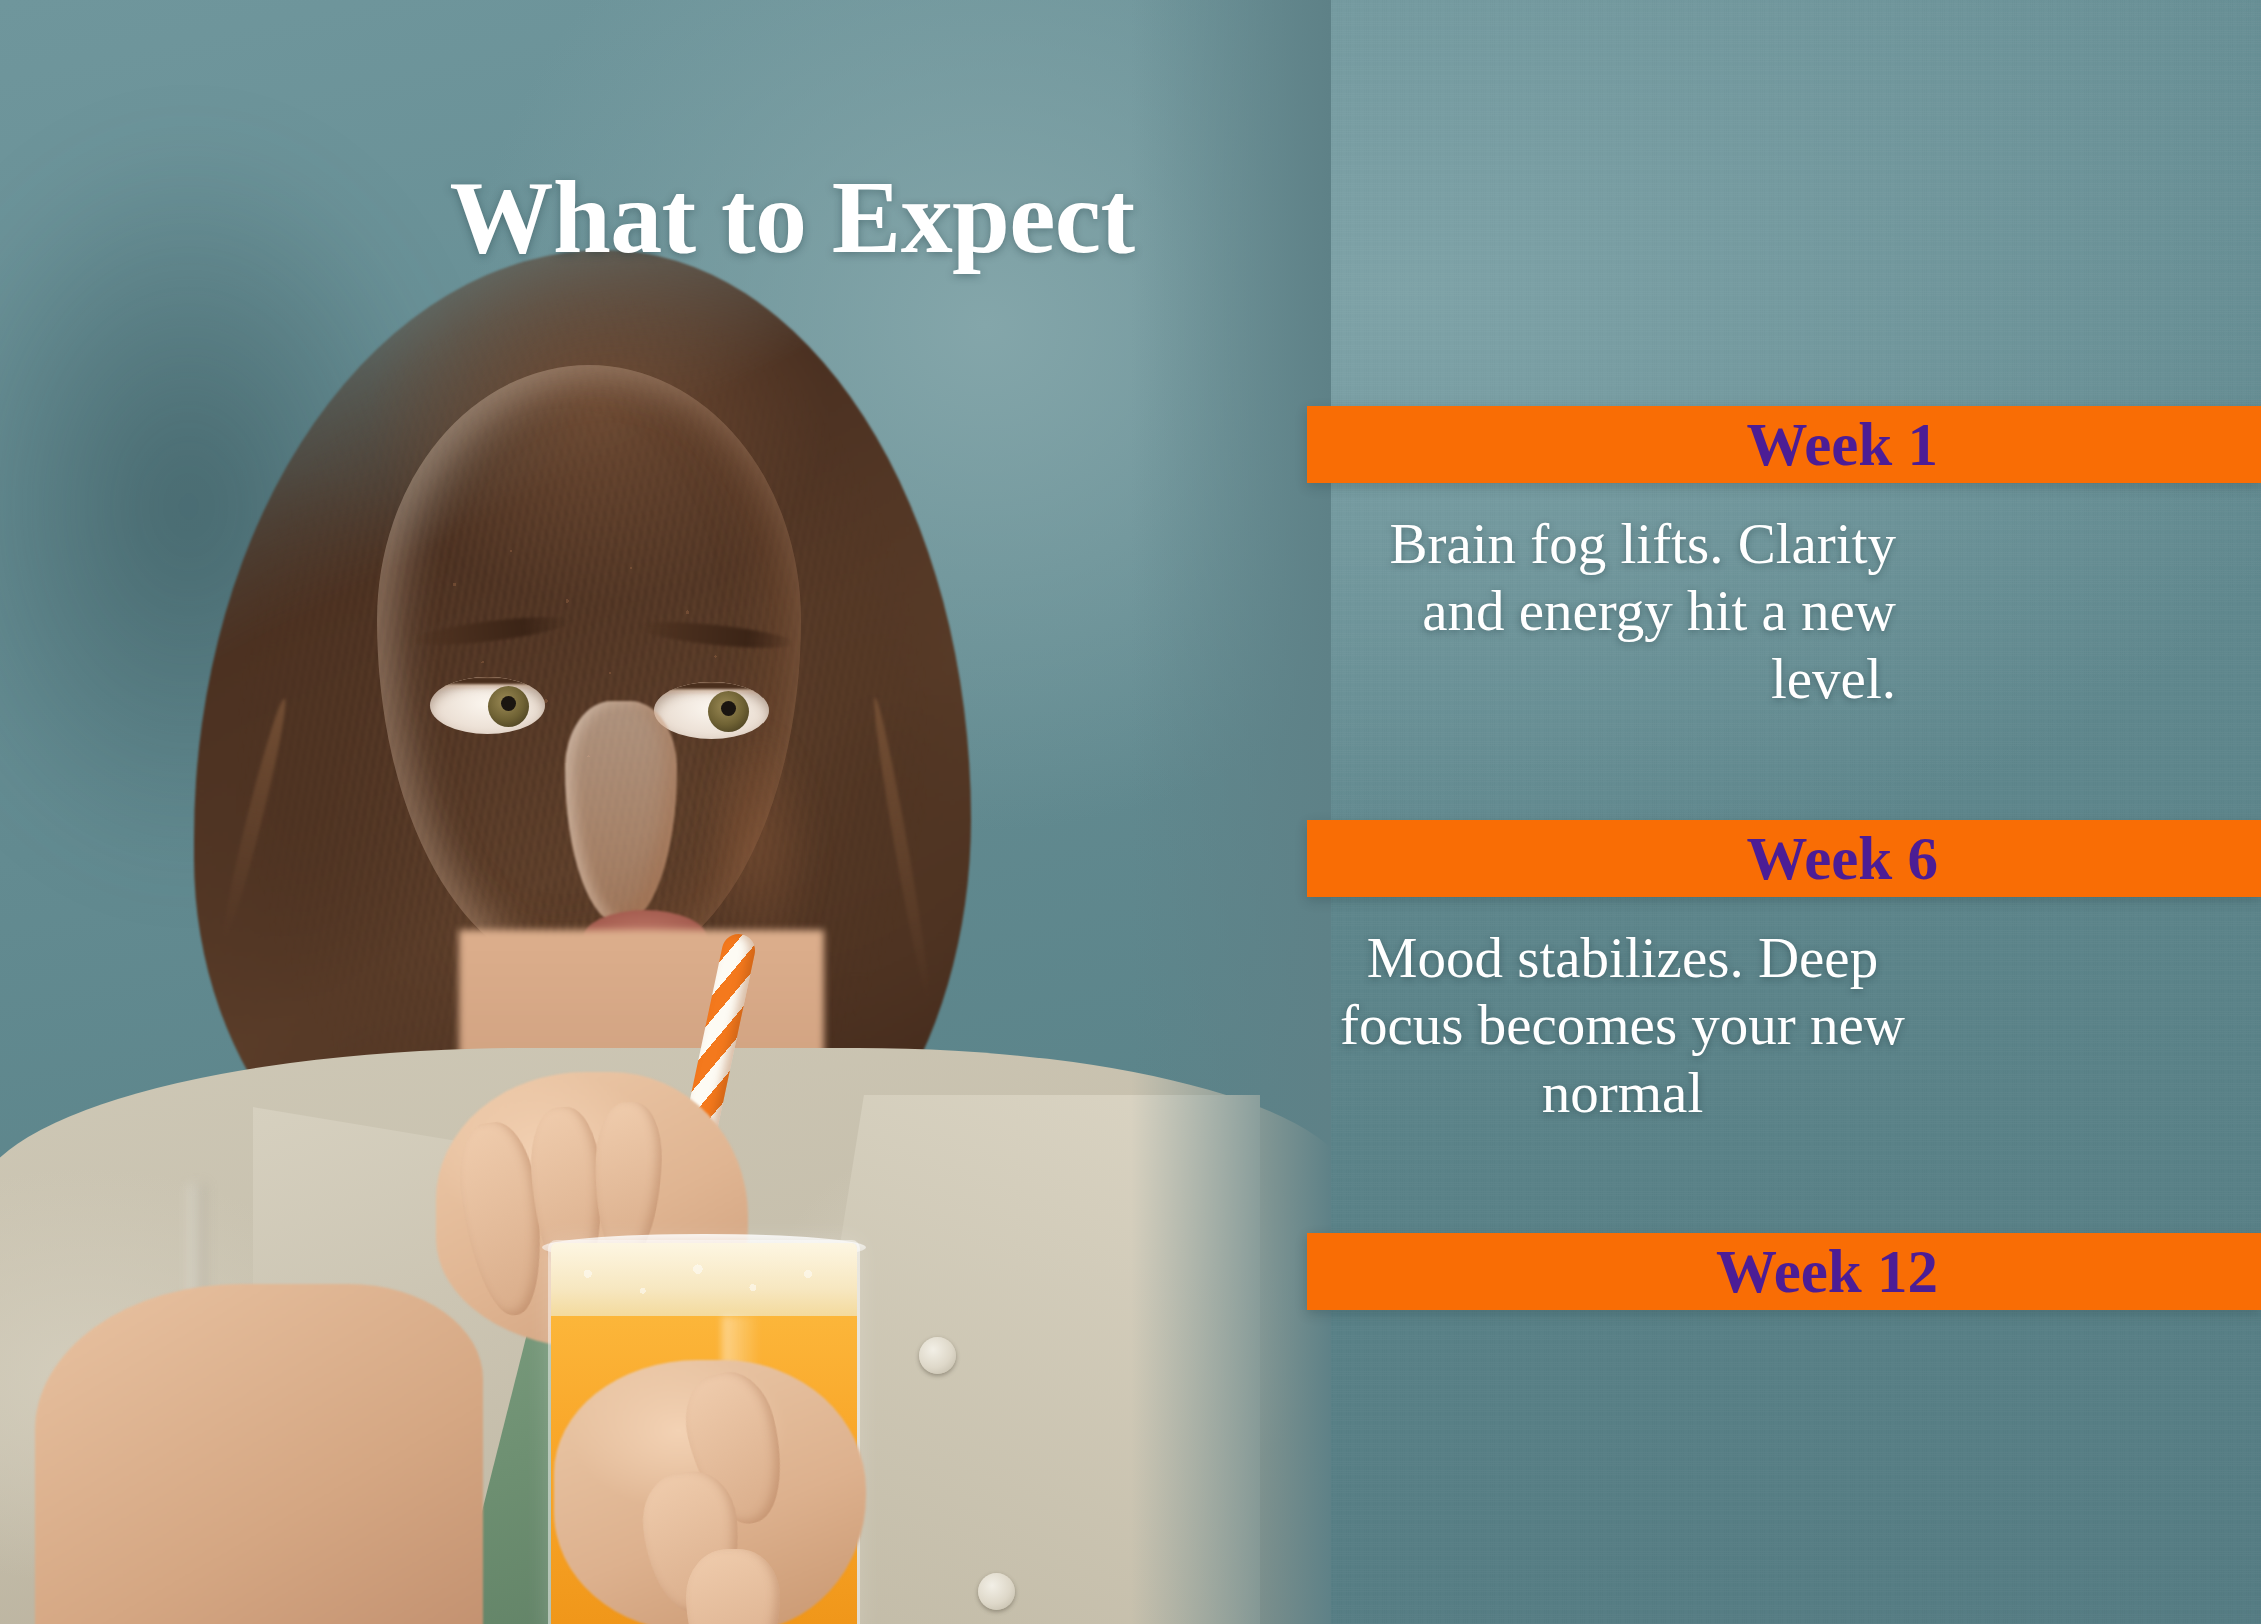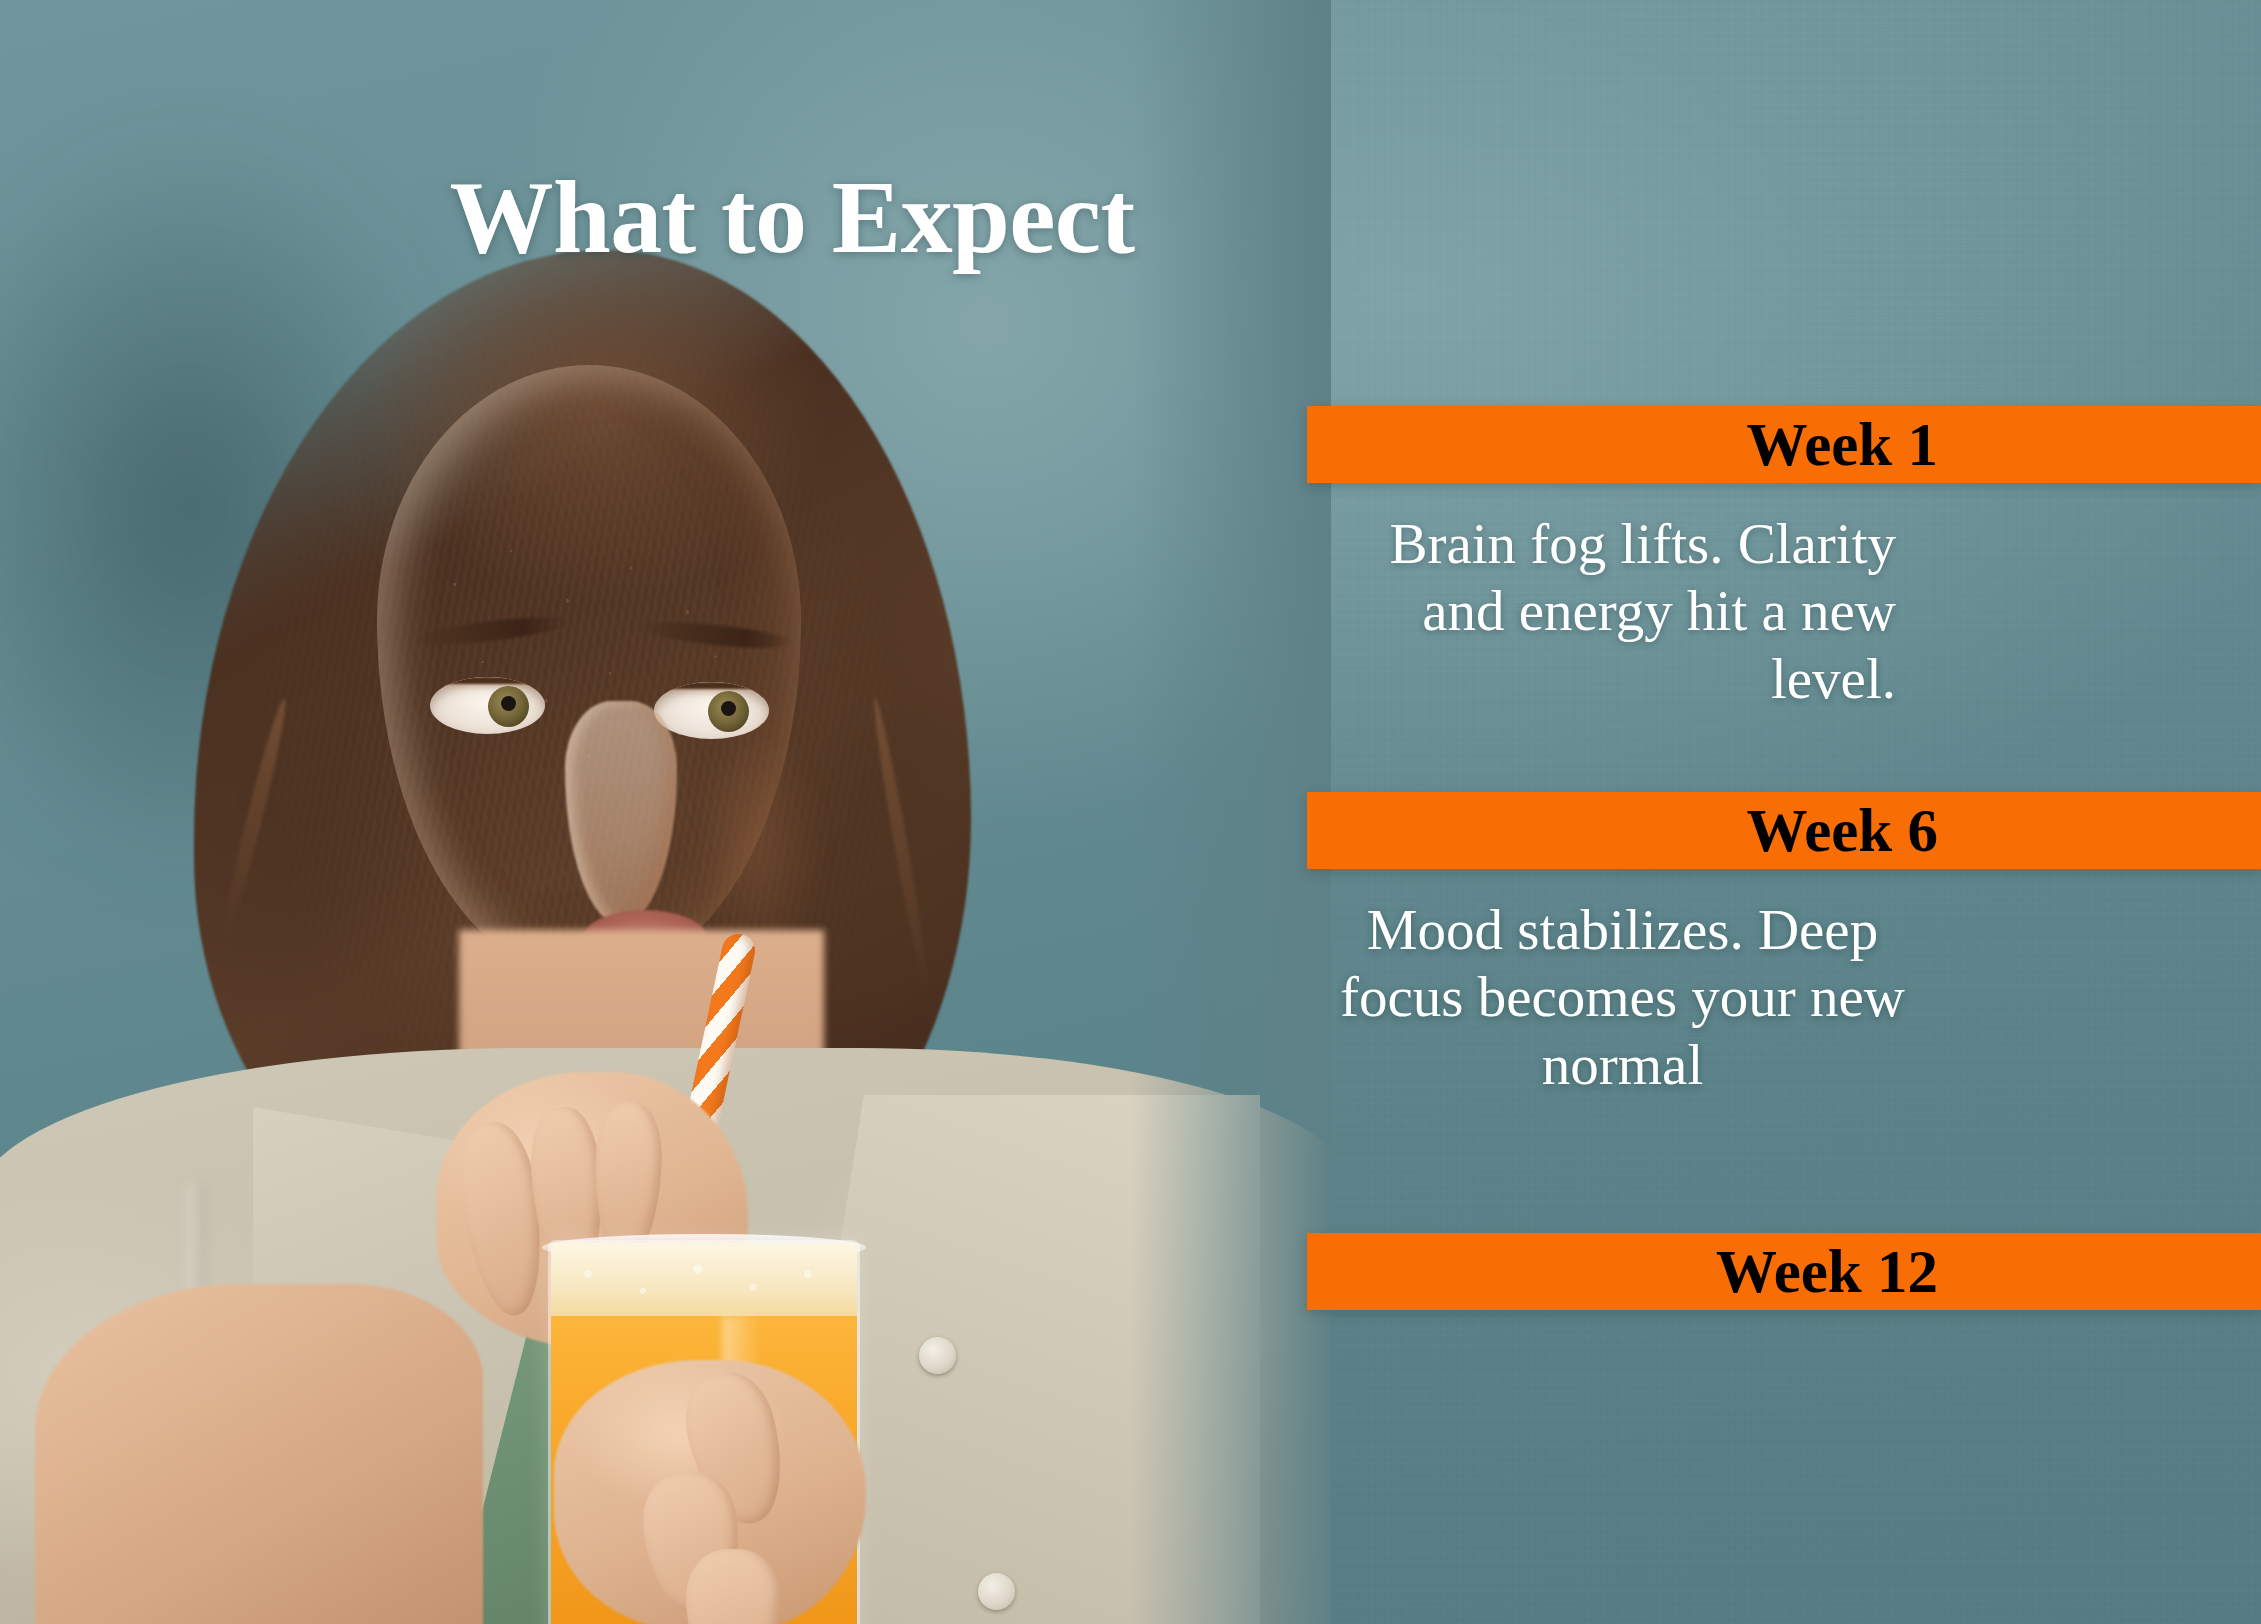--- a/index.html
+++ b/index.html
@@ -293,38 +293,38 @@
 
   .block{position:absolute;right:0;width:954px;}
   .bar{
     height:77px;
     background:#f96d05;
     display:flex;align-items:center;justify-content:flex-end;
     padding-right:323px;
     box-shadow:0 3.5px 10.6px rgba(22,45,50,.22);
   }
   .bar-label{
-    color:#000000;font-size:61px;line-height:1;font-weight:700;
+    color:#4c1d95;font-size:61px;line-height:1;font-weight:700;
     white-space:nowrap;
   }
   .body{
     margin-top:27px;
     padding-right:365px;
     color:#ffffff;
     font-size:57px;
     line-height:1.18;
     text-align:right;
     font-weight:400;
     text-shadow:0 1.8px 7px rgba(18,42,48,.38);
   }
   .body.wide{padding-right:323px;text-align:center;}
   .body.w3{padding-right:351px;text-align:center;}
 
   #b1{top:406px;}
-  #b2{top:792px;}
+  #b2{top:820px;}
   #b3{top:1233px;}
 </style>
 </head>
 <body>
 
 <div class="canvas">
 
   <div class="wall"></div>
   <div class="wall-noise"></div>
   <div class="wall-shadow"></div>

